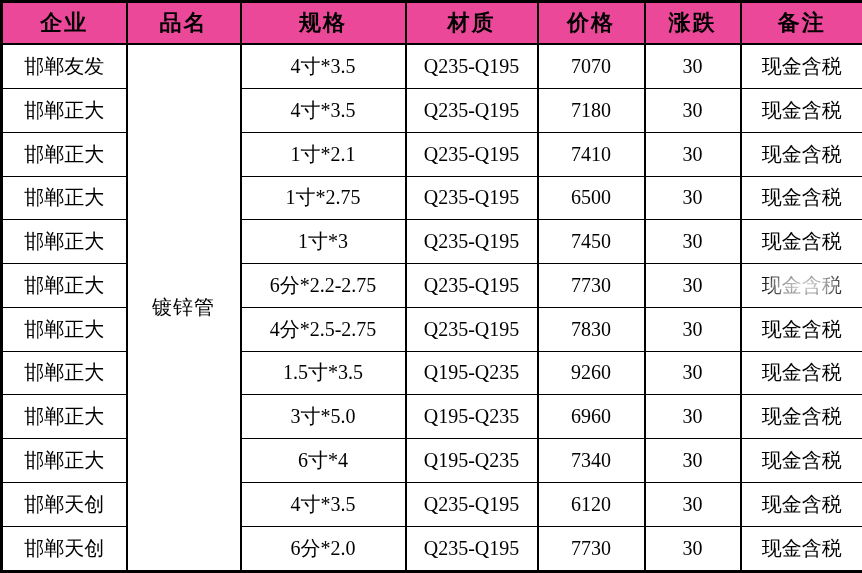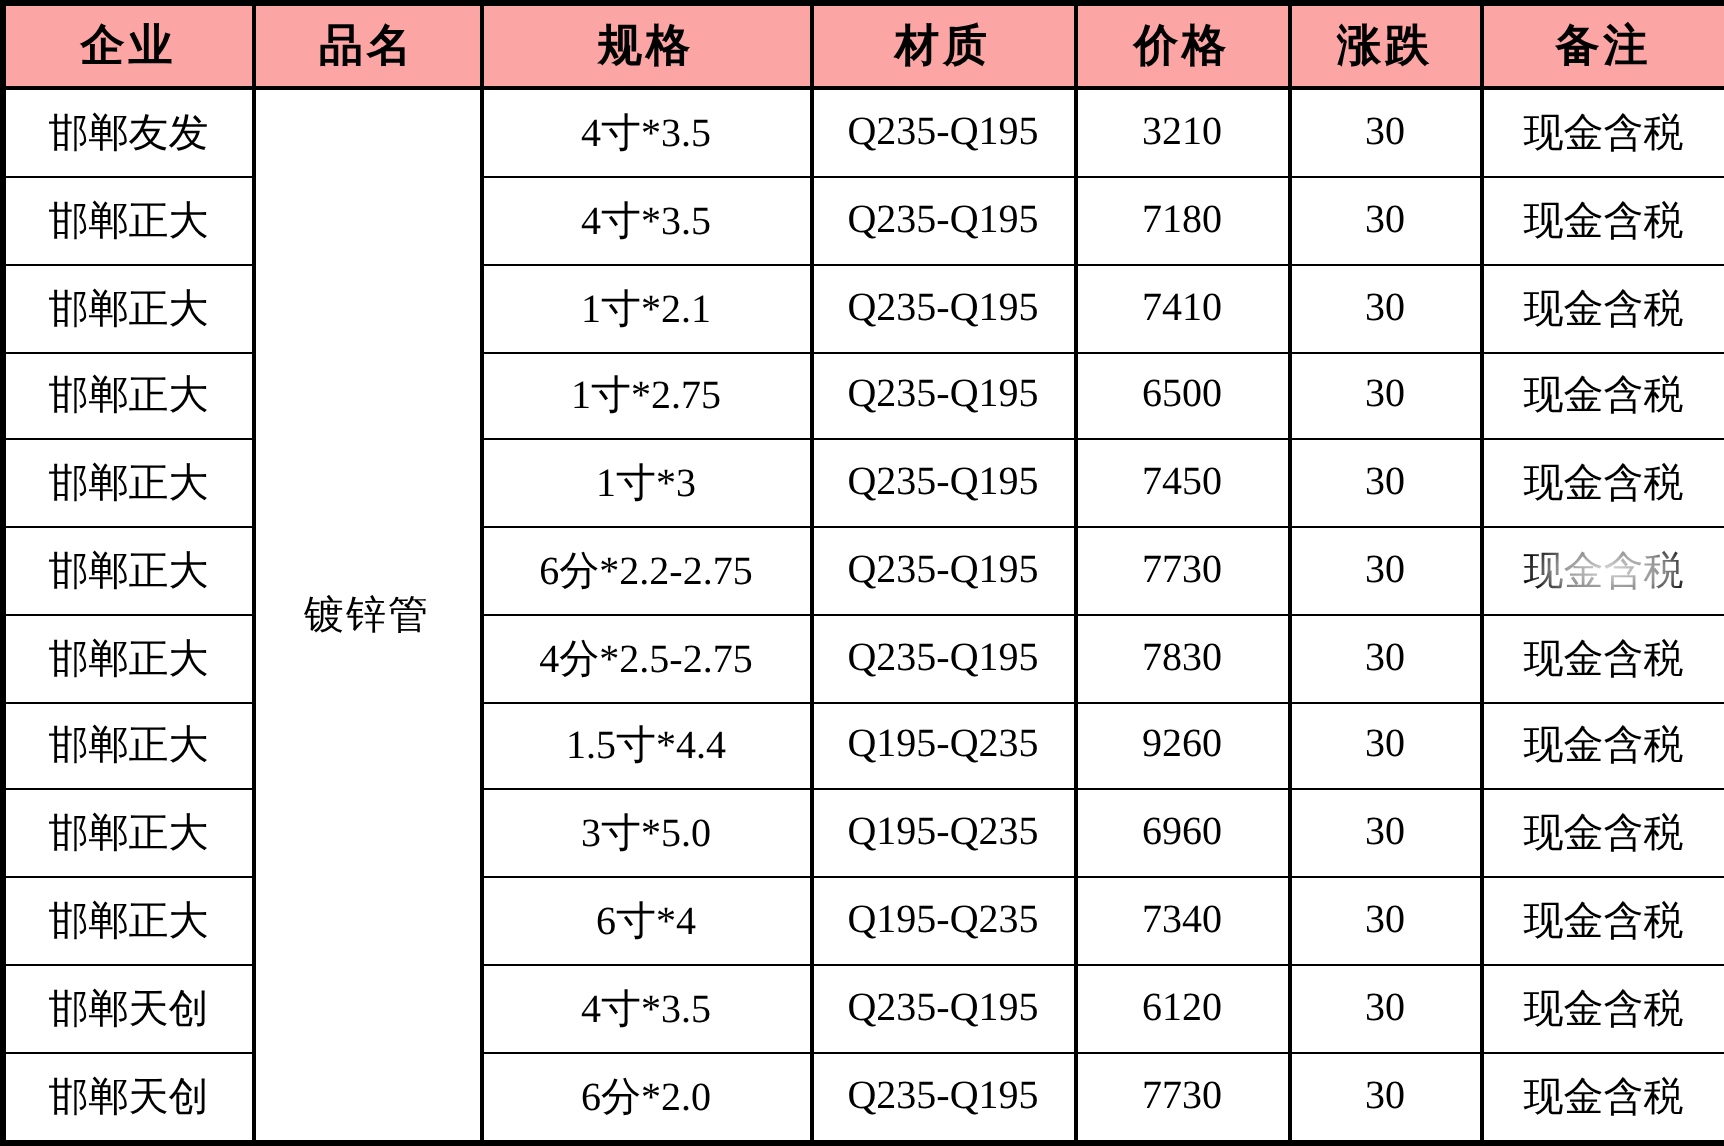--- a/index.html
+++ b/index.html
@@ -29,21 +29,21 @@
     border-bottom: 1px solid #000000;
     border-left: 2px solid #000000;
     border-right: 2px solid #000000;
     text-align: center;
     vertical-align: middle;
     padding: 0 2px;
     overflow: hidden;
     white-space: nowrap;
   }
   table.price-table thead th {
-    background: #fca5a5;
+    background: #ec4899;
     font-weight: bold;
     font-size: 22px;
     height: 40px;
     border-bottom-width: 2px;
     letter-spacing: 2px;
   }
   table.price-table td {
     font-size: 20px;
     background: #ffffff;
   }
@@ -89,21 +89,21 @@
         <th>涨跌</th>
         <th>备注</th>
       </tr>
     </thead>
     <tbody id="table-body">
         <tr>
           <td>邯郸友发</td>
           <td class="product-merged" rowspan="12">镀锌管</td>
           <td>4寸*3.5</td>
           <td>Q235-Q195</td>
-          <td>3210</td>
+          <td>7070</td>
           <td>30</td>
           <td>现金含税</td>
         </tr>
         <tr>
           <td>邯郸正大</td>
           <td>4寸*3.5</td>
           <td>Q235-Q195</td>
           <td>7180</td>
           <td>30</td>
           <td>现金含税</td>
@@ -143,21 +143,21 @@
         <tr>
           <td>邯郸正大</td>
           <td>4分*2.5-2.75</td>
           <td>Q235-Q195</td>
           <td>7830</td>
           <td>30</td>
           <td>现金含税</td>
         </tr>
         <tr>
           <td>邯郸正大</td>
-          <td>1.5寸*4.4</td>
+          <td>1.5寸*3.5</td>
           <td>Q195-Q235</td>
           <td>9260</td>
           <td>30</td>
           <td>现金含税</td>
         </tr>
         <tr>
           <td>邯郸正大</td>
           <td>3寸*5.0</td>
           <td>Q195-Q235</td>
           <td>6960</td>

